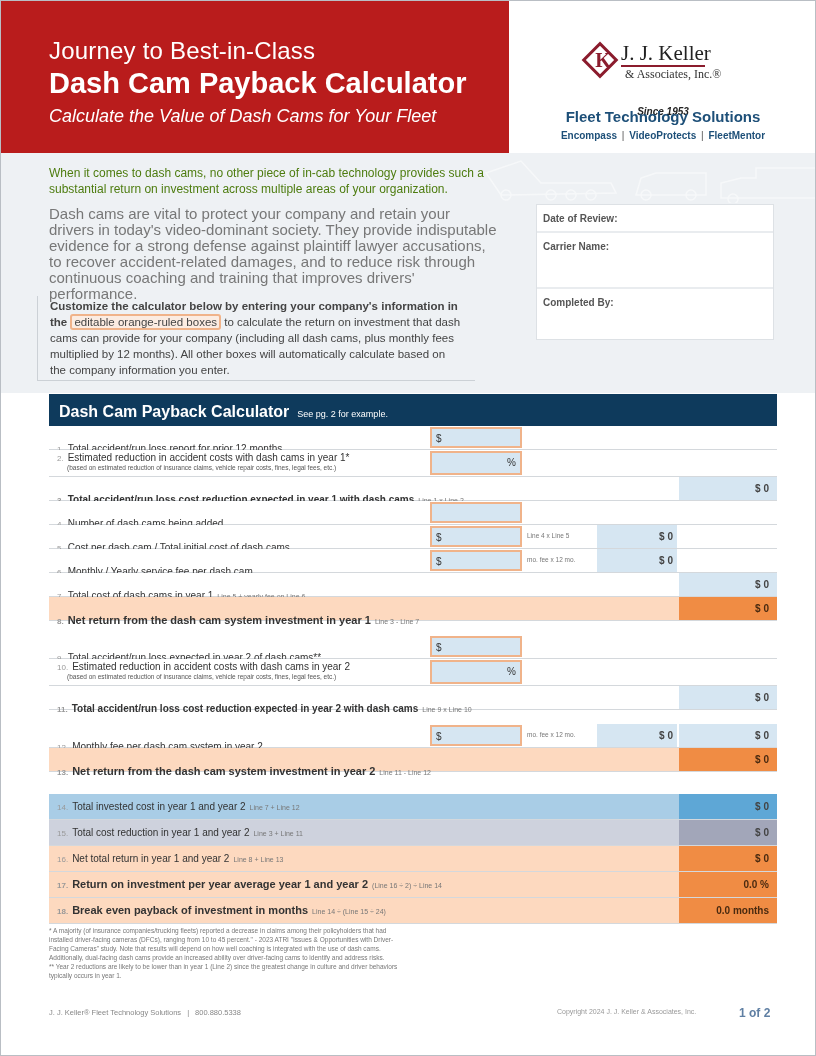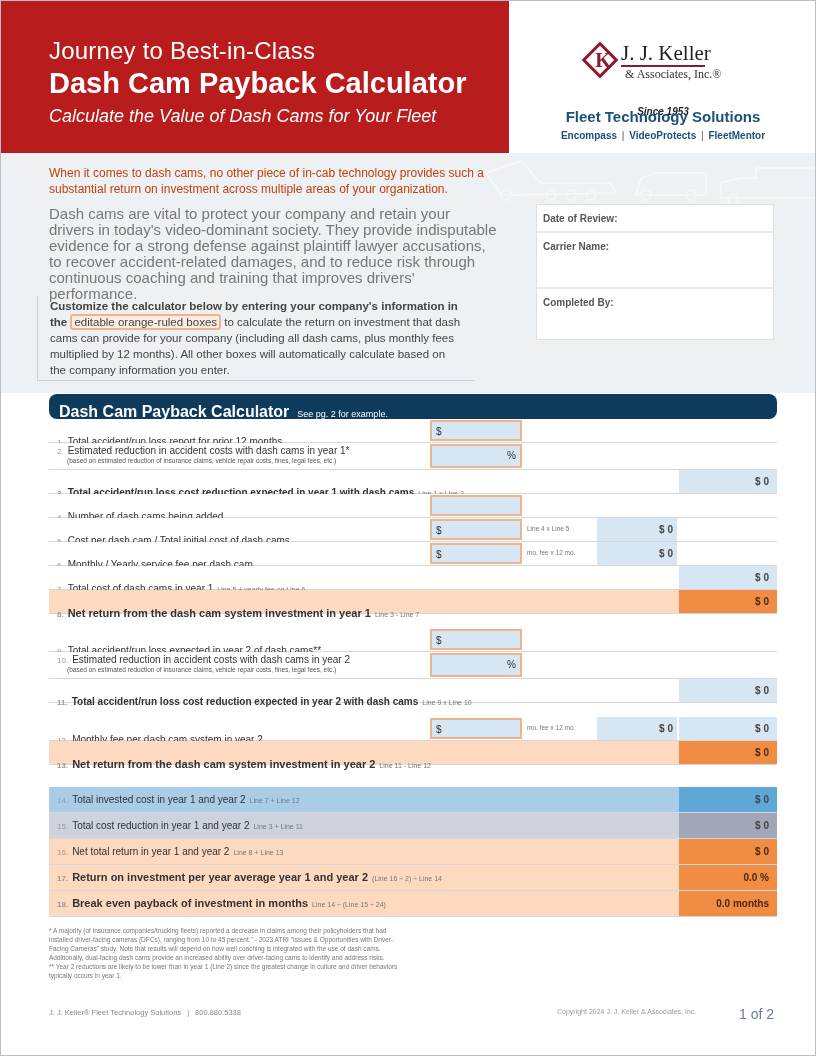--- a/index.html
+++ b/index.html
@@ -16,32 +16,32 @@
   .logo-name { position: absolute; left: 34px; top: -2px; font-family: "Liberation Serif", serif; font-size: 21px; color: #222; white-space: nowrap; }
   .logo-line { position: absolute; left: 34px; top: 22px; width: 84px; height: 2px; background: #8b1c2d; }
   .logo-sub { position: absolute; left: 38px; top: 24px; font-family: "Liberation Serif", serif; font-size: 12px; color: #333; white-space: nowrap; }
   .since { position: absolute; left: 0; width: 100%; top: 84px; font-size: 10px; font-weight: 700; font-style: italic; color: #222; margin-top: 21px; }
   .fts { position: absolute; left: 0; width: 100%; top: 107px; font-size: 15px; font-weight: 700; color: #1d4f78; }
   .products { position: absolute; left: 0; width: 100%; top: 129px; font-size: 10px; font-weight: 700; color: #1d4f78; }
   .products .sep { color: #555; font-weight: 400; margin: 0 2px; }
 
   .band { position: absolute; left: 0; top: 152px; width: 816px; height: 240px; background: #eef1f4; }
   .trucks { position: absolute; left: 480px; top: 152px; width: 336px; height: 50px; opacity: 0.5; }
-  .intro-lead { position: absolute; left: 48px; top: 164px; width: 440px; font-size: 12px; line-height: 16px; color: #c2410c; }
+  .intro-lead { position: absolute; left: 48px; top: 164px; width: 440px; font-size: 12px; line-height: 16px; color: #4d7c0f; }
   .intro-body { position: absolute; left: 48px; top: 205px; width: 450px; font-size: 15px; line-height: 16px; color: #777; filter: blur(0.6px); }
   .instructions { position: absolute; left: 36px; top: 295px; width: 438px; padding: 2px 12px; font-size: 11.5px; line-height: 16px; color: #444; border-left: 1px solid #ccd1d6; border-bottom: 1px solid #ccd1d6; filter: blur(0.6px); }
   .instructions b { font-weight: 700; }
   .orange-ruled { border: 2px solid #f0b38a; border-radius: 3px; padding: 0 2px; background: #fbece2; text-align: right; }
 
   .carrier-box { position: absolute; left: 535px; top: 203px; width: 238px; height: 136px; background: #fff; border: 1px solid #dde1e5; }
   .cb-row { border-bottom: 2px solid #e9ecef; padding: 8px 6px; font-size: 10px; font-weight: 700; color: #555; }
   .cb-row.r1 { height: 56px; } .cb-row.r2 { height: 28px; } .cb-row.r3 { height: 50px; border-bottom: none; }
 
   .calc { position: absolute; left: 48px; top: 393px; width: 728px; }
-  .calc-head { height: 25px; background: #0e3a5c; color: #fff; padding: 9px 10px; font-size: 16px; font-weight: 700; border-radius: 8px; }
+  .calc-head { height: 32px; background: #0e3a5c; color: #fff; padding: 9px 10px; font-size: 16px; font-weight: 700; }
   .calc-head small { font-size: 9px; font-weight: 400; margin-left: 8px; }
   .row { position: relative; height: 24px; border-bottom: 1px solid #d4d8dc; background: #fff; font-size: 10px; color: #333; }
   .row.tall { height: 27px; }
   .row .lbl { position: absolute; left: 8px; top: 17px; white-space: nowrap; }
   .row.tall .lbl { top: 2px; }
   .row .num { color: #999; font-size: 8px; margin-right: 4px; }
   .row .sublbl { display: block; font-size: 6.5px; color: #555; margin-top: 1px; padding-left: 10px; }
   .row .note { font-size: 7px; color: #777; margin-left: 4px; font-weight: 400; }
   .input { position: absolute; left: 381px; top: 1px; width: 92px; height: calc(100% - 2px); background: #d6e6f2; border: 2px solid #f0b38a; font-size: 10px; padding: 4px 4px; color: #333; }
   .input.pct { text-align: right; }
@@ -57,21 +57,21 @@
   .row.gray { background: #ced2dd; } .row.gray .outval { background: #a2a6b9; }
   .summary .row { height: 26px; }
   .summary .row .lbl { top: 7px; }
   .summary .row.big .lbl { font-size: 11px; font-weight: 700; top: 6px; }
   .summary .outval { padding-top: 7px; }
 
   .footnotes { position: absolute; left: 48px; top: 925px; width: 360px; font-size: 6.5px; line-height: 9px; color: #777; filter: blur(0.4px); }
   .footer-left { position: absolute; left: 48px; top: 1007px; font-size: 7.5px; color: #888; }
   .footer-left .sep { margin: 0 6px; }
   .footer-right { position: absolute; left: 556px; top: 1007px; font-size: 7px; color: #999; }
-  .page-no { position: absolute; left: 738px; top: 1005px; font-size: 14px; font-weight: 400; color: #5f7fa3; }
+  .page-no { position: absolute; left: 738px; top: 1005px; font-size: 12px; font-weight: 700; color: #5f7fa3; }
 </style>
 </head>
 <body>
 
 <div class="header-left">
   <div class="hl-1">Journey to Best-in-Class</div>
   <div class="hl-2">Dash Cam Payback Calculator</div>
   <div class="hl-3">Calculate the Value of Dash Cams for Your Fleet</div>
 </div>
 

